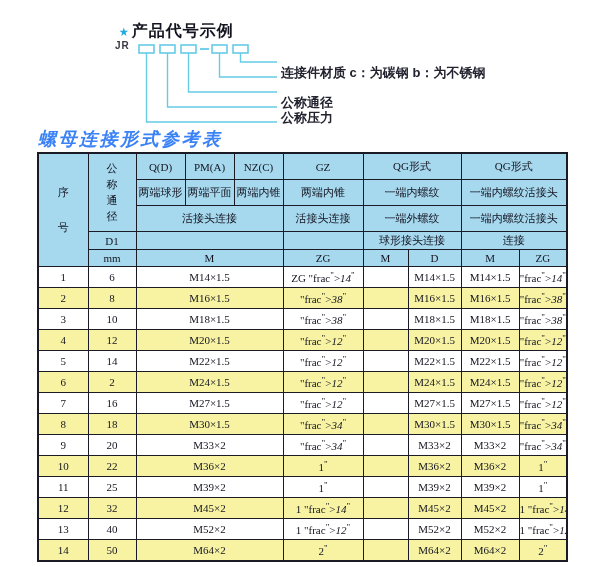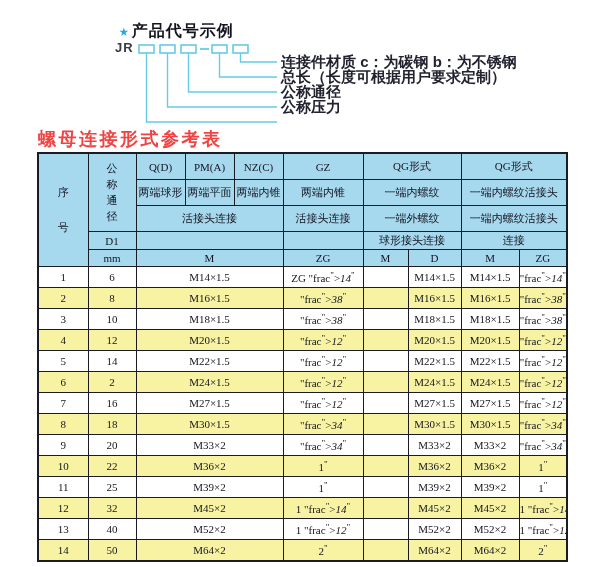--- a/index.html
+++ b/index.html
@@ -17,32 +17,32 @@
   }
   
   .diagram { position:absolute; left:0; top:0; width:600px; height:150px; }
   .diagram svg { position:absolute; left:0; top:0; }
   .example-title {
     position:absolute; left:119px; top:21px; font-size:16px; font-weight:bold;
     font-family:Liberation Mono, monospace; letter-spacing:1px;
   }
   .example-title .star { color:var(--star-blue); margin-right:2px; }
   .jr-code {
-    position:absolute; left:115px; top:40px; font-size:13px; font-weight:bold;
+    position:absolute; left:115px; top:40px; font-size:10px; font-weight:bold;
     font-family:"Liberation Sans","DejaVu Sans",sans-serif; letter-spacing:1px; color:#3a3a44;
   }
   .callout {
     position:absolute; left:281px; height:14px; line-height:14px;
-    font-size:15px; font-weight:bold; white-space:nowrap;
-    font-family:"Liberation Sans","DejaVu Sans",sans-serif; color:#232330;
+    font-size:13px; font-weight:bold; white-space:nowrap;
+    font-family:"Liberation Sans","DejaVu Sans",sans-serif; color:#232330;margin-top:11px;
   }
   
   .page-title {
     position:absolute; left:38px; top:127px; font-size:18px; font-weight:bold;
-    letter-spacing:2.5px; color:#ef4444; 
+    letter-spacing:2.5px; color:#3b82f6; font-style:italic;
   }
   
   table.ref {
     position:absolute; left:37px; top:152px; width:529px;
     border-collapse:collapse; table-layout:fixed;
     border:2px solid var(--border);
   }
   table.ref td {
     border:1px solid var(--border); text-align:center; vertical-align:middle;
     font-size:11px; padding:0; overflow:hidden; white-space:nowrap;
@@ -77,21 +77,20 @@
     <rect x="181" y="45" width="15" height="8" fill="#ffffff" stroke="#66cbe6" stroke-width="1.6"></rect>
     <line x1="200" y1="49" x2="209" y2="49" stroke="#66cbe6" stroke-width="1.8"></line>
     <rect x="212" y="45" width="15" height="8" fill="#ffffff" stroke="#66cbe6" stroke-width="1.6"></rect>
     <rect x="233" y="45" width="15" height="8" fill="#ffffff" stroke="#66cbe6" stroke-width="1.6"></rect>
   </svg>
   <div class="example-title">
     <span class="star">★</span><span>产品代号示例</span>
   </div>
   <div class="jr-code">JR</div>
   <div class="callout" style="top:55px">连接件材质  c：为碳钢  b：为不锈钢</div>
-  <div class="callout" style="top:70px">总长（长度可根据用户要求定制）</div>
   <div class="callout" style="top:85px">公称通径</div>
   <div class="callout" style="top:100px">公称压力</div>
 </div>
 
 <div class="page-title">螺母连接形式参考表</div>
 
 <table class="ref">
   <colgroup>
     <col style="width:50px">
       <col style="width:48px">

